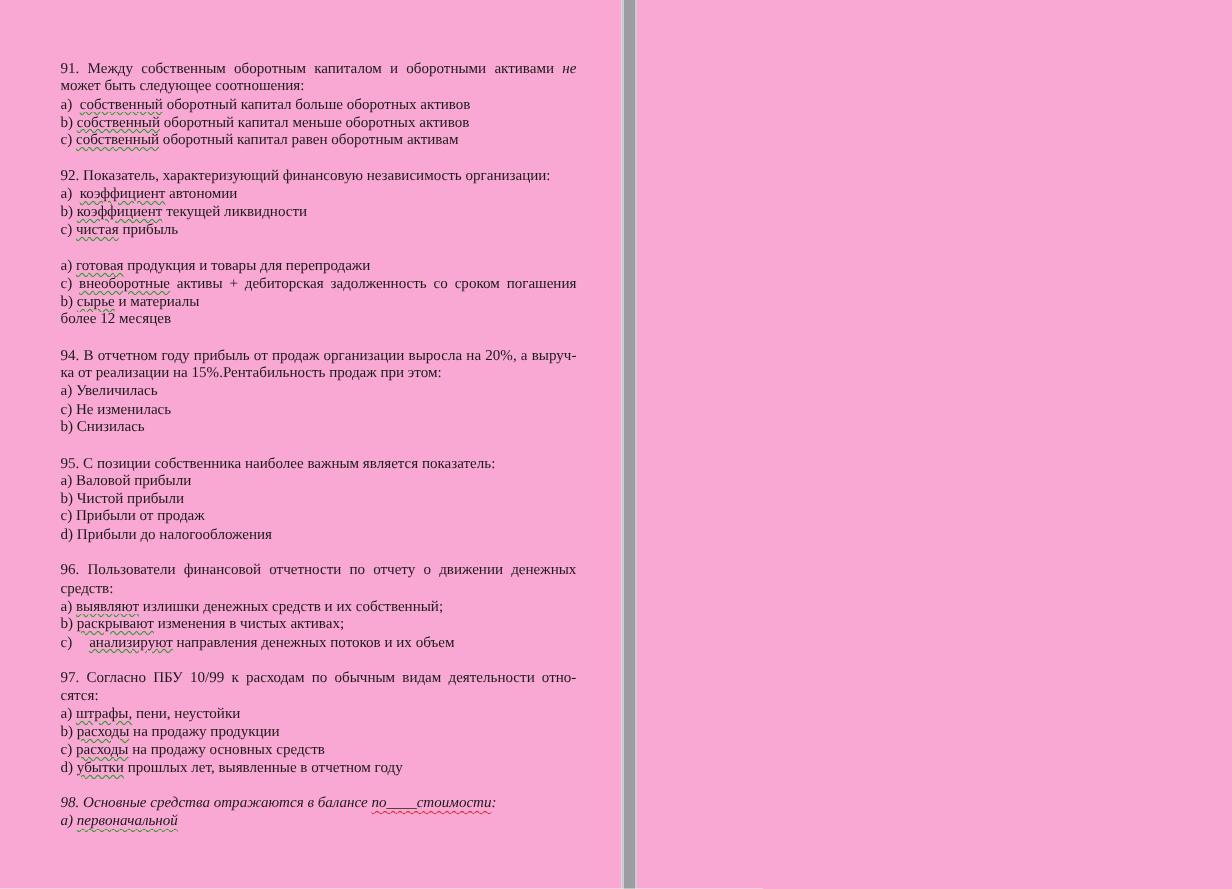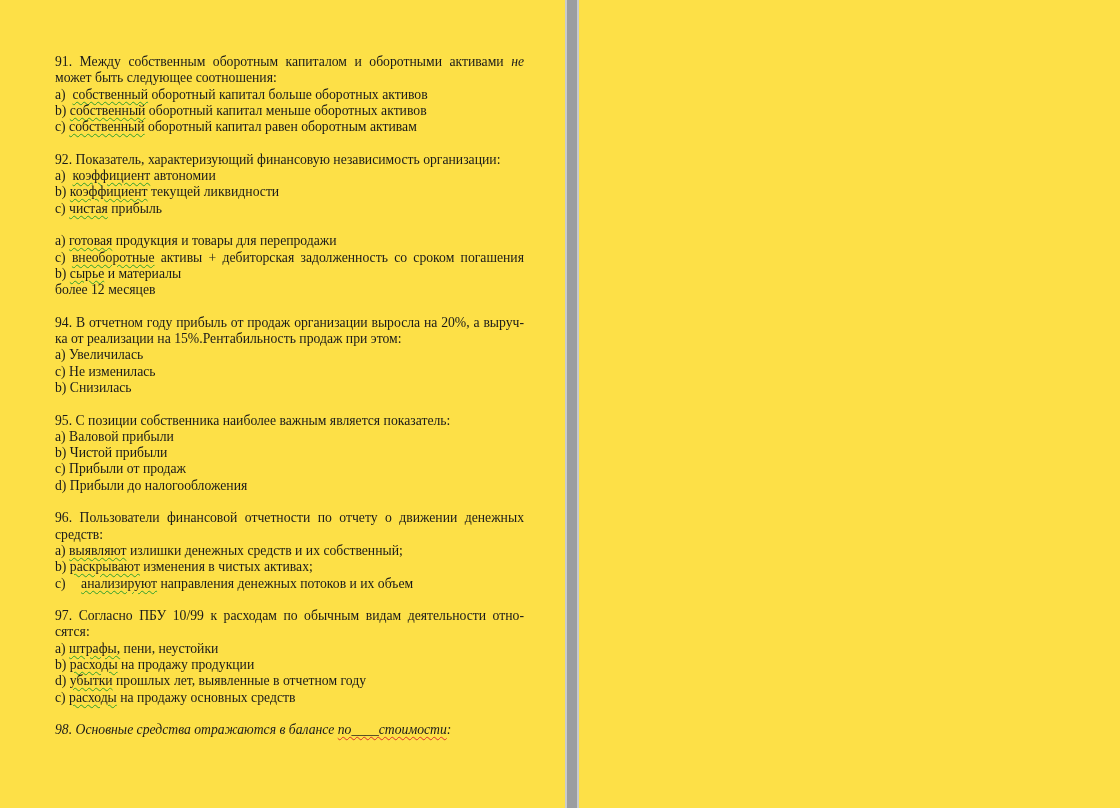--- a/index.html
+++ b/index.html
@@ -15,21 +15,21 @@
     width: 1120px;
     height: 808px;
     background: #ffffff;
     font-family: "Liberation Serif", serif;
     color: #1a1a1a;
   }
   .page {
     position: absolute;
     top: 0;
     height: 808px;
-    background: #fde047;
+    background: #f9a8d4;
   }
   .page-left  { left: 0;     width: 565px; }
   .page-right { left: 579px; width: 541px; }
   .separator {
     position: absolute;
     top: 0;
     left: 565px;
     width: 14px;
     height: 808px;
     background: linear-gradient(to right,
@@ -110,25 +110,26 @@
           <div class="line"><span>средств:</span></div>
           <div class="line"><span>a) </span><span class="seg-g" style="text-decoration-color: rgb(46, 158, 46);">выявляют</span><span> излишки денежных средств и их собственный;</span></div>
           <div class="line"><span>b) </span><span class="seg-g" style="text-decoration-color: rgb(46, 158, 46);">раскрывают</span><span> изменения в чистых активах;</span></div>
           <div class="line"><span>c) </span><span class="seg-g" style="text-decoration-color: rgb(46, 158, 46); margin-left: 12px;">анализируют</span><span> направления денежных потоков и их объем</span></div>
         </div>
         <div class="block">
           <div class="line just"><span>97. Согласно ПБУ 10/99 к расходам по обычным видам деятельности отно-</span></div>
           <div class="line"><span>сятся:</span></div>
           <div class="line"><span>a) </span><span class="seg-g" style="text-decoration-color: rgb(46, 158, 46);">штрафы,</span><span> пени, неустойки</span></div>
           <div class="line"><span>b) </span><span class="seg-g" style="text-decoration-color: rgb(46, 158, 46);">расходы</span><span> на продажу продукции</span></div>
+          <div class="line"><span>c) </span><span class="seg-g" style="text-decoration-color: rgb(46, 158, 46);">расходы</span><span> на продажу основных средств</span></div>
           <div class="line"><span>d) </span><span class="seg-g" style="text-decoration-color: rgb(46, 158, 46);">убытки</span><span> прошлых лет, выявленные в отчетном году</span></div>
-          <div class="line"><span>c) </span><span class="seg-g" style="text-decoration-color: rgb(46, 158, 46);">расходы</span><span> на продажу основных средств</span></div>
         </div>
         <div class="block">
           <div class="line"><span>98. Основные средства отражаются в балансе </span><span class="seg-r" style="text-decoration-color: rgb(221, 44, 44);">по____стоимости</span><span>:</span></div>
+          <div class="line"><span>a) </span><span class="seg-g" style="text-decoration-color: rgb(46, 158, 46);">первоначальной</span></div>
         </div>
       </div>
   </div>
   <div class="separator"></div>
   <div class="page page-right">
     
   </div>
 </div>
 
 </body></html>

